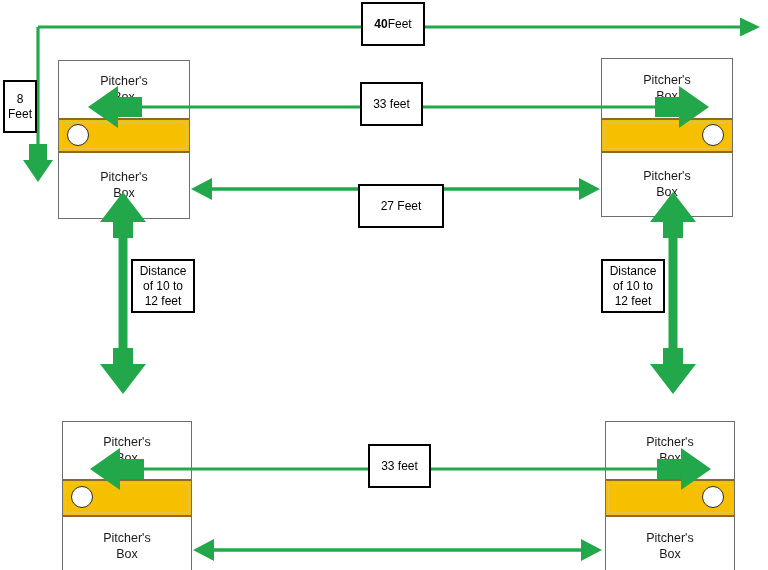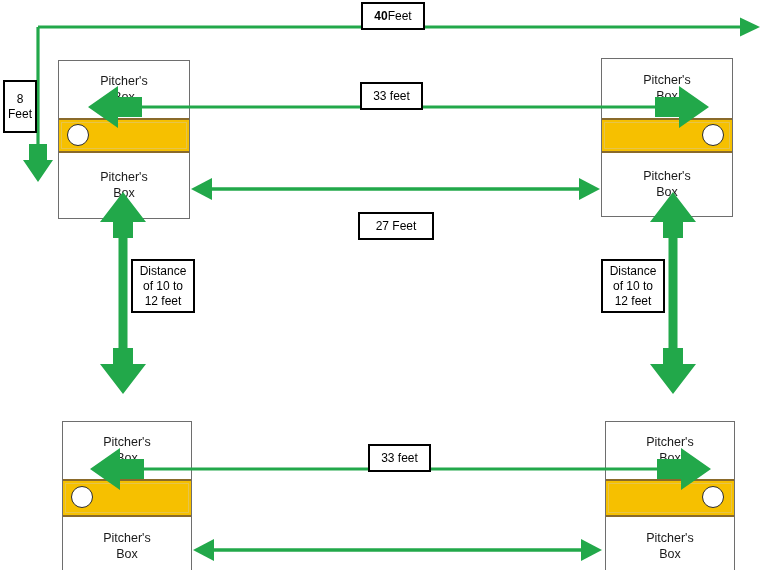--- a/index.html
+++ b/index.html
@@ -76,21 +76,21 @@
     border: 2.5px solid #000000;
     background: #ffffff;
     color: #000000;
     font-size: 12px;
     line-height: 1.25;
     text-align: center;
     display: flex;
     flex-direction: column;
     align-items: center;
     justify-content: center;
-    padding: 12px 5px;
+    padding: 20px 5px;
     z-index: 30;
   }
   .callout .strong { font-weight: bold; }
   .callout .line { display: block; white-space: nowrap; }
 
   
   .svg-layer {
     position: absolute;
     left: 0;
     top: 0;
@@ -227,21 +227,21 @@
 
   <div class="callout" style="left:3px; top:80px; width:34px; height:53px;">
     <span class="line">8</span>
     <span class="line">Feet</span>
   </div>
 
   <div class="callout" style="left:360px; top:82px; width:63px; height:19px;">
     <span class="line">33 feet</span>
   </div>
 
-  <div class="callout" style="left:358px; top:212px; width:76px; height:19px;">
+  <div class="callout" style="left:358px; top:184px; width:86px; height:19px;">
     <span class="line">27 Feet</span>
   </div>
 
   <div class="callout" style="left:131px; top:259px; width:64px; height:54px;">
     <span class="line">Distance</span>
     <span class="line">of 10 to</span>
     <span class="line">12 feet</span>
   </div>
 
   <div class="callout" style="left:601px; top:259px; width:64px; height:54px;">

